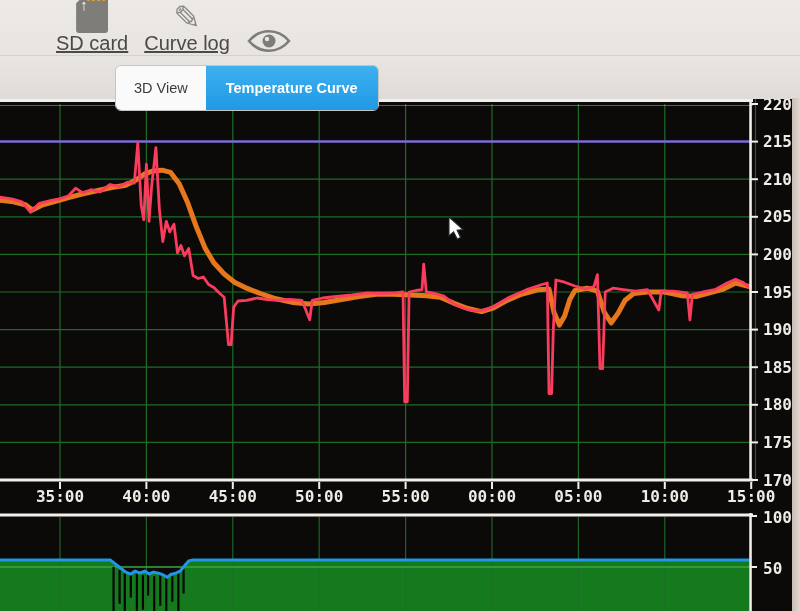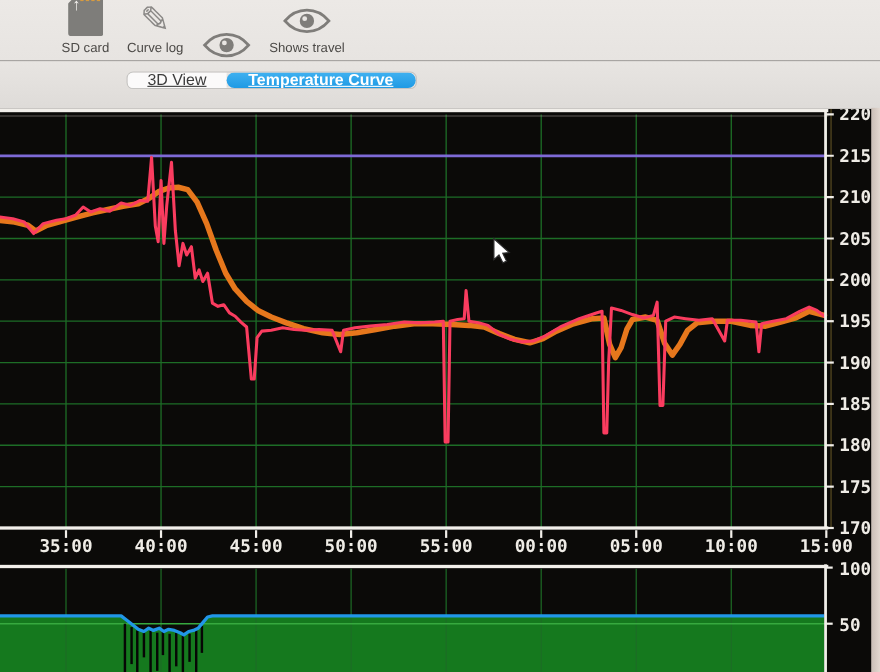--- a/index.html
+++ b/index.html
@@ -2,39 +2,39 @@
 <html><head>
 <meta charset="utf-8">
 <style>
   html,body{margin:0;padding:0;background:#111;}
   .screen{position:relative;width:800px;height:611px;overflow:hidden;background:#0b0a08;
           font-family:"Liberation Sans",sans-serif;}
   
   .toolbar{position:relative;height:55px;background:linear-gradient(#ece9e6,#e7e4e1);
            display:flex;align-items:flex-end;padding-left:56px;gap:16px;overflow:hidden;}
   .tool{display:flex;flex-direction:column;align-items:center;gap:2px;cursor:default;}
-  .tool-label{font-size:12px;color:#4c4a47;line-height:17px;padding-bottom:3px;white-space:nowrap;}
+  .tool-label{font-size:20px;color:#4c4a47;line-height:17px;padding-bottom:3px;white-space:nowrap;text-decoration:underline;}
   .icon-box{height:34px;display:flex;align-items:flex-end;justify-content:center;margin-top:-8px;}
   .sd{position:relative;width:32px;height:38px;background:#7e7d7a;border-radius:3px;
       clip-path:polygon(26% 0,100% 0,100% 100%,0 100%,0 22%);}
   .sd .pins{position:absolute;top:0;right:3px;display:flex;gap:2px;}
   .sd .pin{width:3px;height:6px;background:#d79b3f;}
   .sd .arrow{position:absolute;top:2px;left:4px;color:#f4f2ef;font-size:15px;font-weight:bold;line-height:15px;}
   .pencil{font-size:33px;color:#8a8886;line-height:34px;transform:translateY(2px);}
   .eye-svg{display:block;}
   
   .tabrow{position:relative;height:43px;background:linear-gradient(#e8e5e2,#dedbd8);
           border-top:1px solid rgba(0,0,0,.04);}
   .tabs{position:absolute;left:115px;top:9px;display:flex;border:1px solid #c5c4c2;
         border-radius:6px;overflow:hidden;box-shadow:0 0 0 1px rgba(255,255,255,.25) inset;}
-  .tab{height:14px;display:flex;align-items:center;justify-content:center;
-       font-size:14.5px;padding:0 18px;cursor:pointer;text-decoration:underline;}
+  .tab{height:44px;display:flex;align-items:center;justify-content:center;
+       font-size:14.5px;padding:0 18px;cursor:pointer;}
   .tab.inactive{background:#fbfafa;color:#3c3c3c;}
   .tab.active{background:linear-gradient(#3fb0f0,#1f9ae4);color:#fff;font-weight:bold;
-              padding:0 20px;border-radius:11px;}
+              padding:0 20px;}
   
   #charts{display:block;}
   .bezel{position:absolute;right:0;top:98px;width:8px;height:513px;
          background:linear-gradient(90deg,#c9beb6,#e3d8d0);}
   text{font-family:"DejaVu Sans Mono",monospace;}
 </style>
 </head>
 <body>
 
 <div class="screen">
@@ -61,30 +61,20 @@
       <span class="tool-label">Curve log</span>
     </div>
     <div class="tool">
       <div class="icon-box">
         <svg class="eye-svg" width="46" height="28" viewBox="0 0 46 28">
           <path d="M3,14 C14,1 32,1 43,14 C32,27 14,27 3,14 Z" fill="none" stroke="#7f7d7a" stroke-width="2.6"></path>
           <circle cx="23" cy="14" r="6.5" fill="#7f7d7a"></circle>
           <circle cx="21" cy="12" r="2.2" fill="#e9e6e3"></circle>
         </svg>
       </div>
-    </div>
-    <div class="tool">
-      <div class="icon-box">
-        <svg class="eye-svg" width="46" height="28" viewBox="0 0 46 28">
-          <path d="M3,14 C14,1 32,1 43,14 C32,27 14,27 3,14 Z" fill="none" stroke="#7f7d7a" stroke-width="2.6"></path>
-          <circle cx="23" cy="14" r="6.5" fill="#7f7d7a"></circle>
-          <circle cx="21" cy="12" r="2.2" fill="#e9e6e3"></circle>
-        </svg>
-      </div>
-      <span class="tool-label">Shows travel</span>
     </div>
   </div>
 
   <div class="tabrow">
     <div class="tabs">
       <div class="tab inactive">
         <span>3D View</span>
       </div>
       <div class="tab active">
         <span>Temperature Curve</span>

